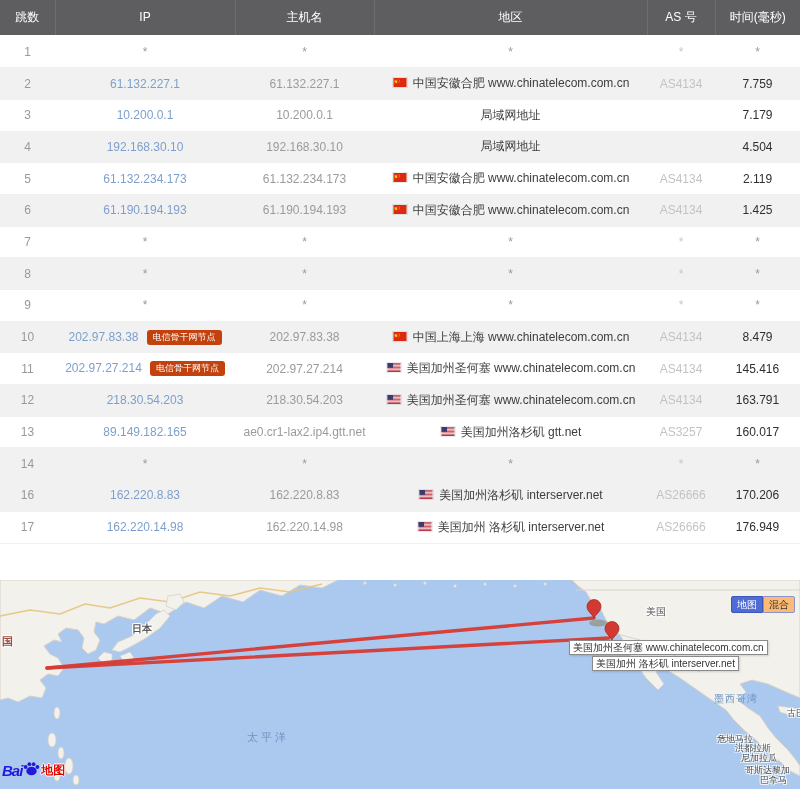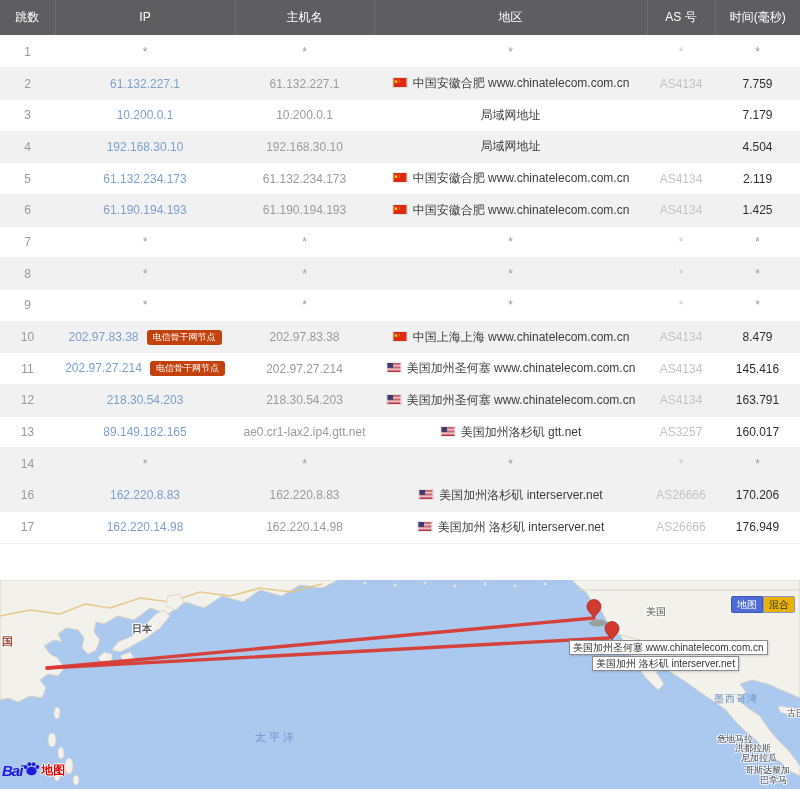--- a/index.html
+++ b/index.html
@@ -47,21 +47,21 @@
   .map-label.country-partial { color:#9c4f3f; font-size:11px; font-weight:bold; }
   .map-label.place { color:#4c4c4c; font-size:9px; }
   .tooltip {
     position:absolute; background:#fff; border:1px solid #8a8a8a; color:#333;
     font-size:10px; line-height:13px; padding:0 3px; white-space:nowrap;
     box-shadow:1px 1px 2px rgba(0,0,0,.15); z-index:5;
   }
   .map-controls { position:absolute; top:16px; right:5px; display:flex; z-index:6; }
   .map-type-btn {
     font-size:10px; line-height:15px; padding:0 5px; border:1px solid #8a94c8;
-    background:#eab308; color:#333; cursor:pointer;
+    background:#fdba74; color:#333; cursor:pointer;
   }
   .map-type-btn.active { background:#4f6bd5; color:#fff; border-color:#3d57b8; }
   .baidu-logo { position:absolute; left:2px; bottom:9px; z-index:6; display:flex; align-items:center; }
   .baidu-logo .bai { color:#2319dc; font-weight:bold; font-size:15px; font-style:italic; letter-spacing:-1px; }
   .baidu-logo .paw { margin:0 1px; display:inline-block; }
   .baidu-logo .ditu { color:#e10601; font-weight:bold; font-size:12px;
     text-shadow:1px 0 #fff,-1px 0 #fff,0 1px #fff,0 -1px #fff; }
 </style>
 </head>
 <body>
@@ -348,21 +348,21 @@
           <line x1="47" y1="88" x2="594" y2="38" stroke="#d93a33" stroke-width="3.4" stroke-linecap="round" opacity="0.95"></line>
           <line x1="47" y1="88" x2="609" y2="58" stroke="#d93a33" stroke-width="3.4" stroke-linecap="round" opacity="0.95"></line>
         </g>
       <g id="marker-layer">
           <path d="M0 0 C -1.8 -4 -7 -6.5 -7 -11.5 A 7 7 0 1 1 7 -11.5 C 7 -6.5 1.8 -4 0 0 Z" transform="translate(594,38)" fill="#d33a2f" stroke="#9e241c" stroke-width="0.7"></path>
           <path d="M0 0 C -1.8 -4 -7 -6.5 -7 -11.5 A 7 7 0 1 1 7 -11.5 C 7 -6.5 1.8 -4 0 0 Z" transform="translate(612,60)" fill="#d33a2f" stroke="#9e241c" stroke-width="0.7"></path>
         </g>
     </svg>
 
     <div id="label-layer">
-        <span class="map-label sea" style="left: 247px; top: 152px; margin-left: 8px;">太平洋</span>
+        <span class="map-label sea" style="left: 247px; top: 152px;">太平洋</span>
         <span class="map-label sea small" style="left: 714px; top: 114px;">墨西哥湾</span>
         <span class="map-label country" style="left: 132px; top: 44px; font-weight: bold;">日本</span>
         <span class="map-label country" style="left: 646px; top: 27px;">美国</span>
         <span class="map-label country-partial" style="left: 2px; top: 56px;">国</span>
         <span class="map-label place" style="left: 787px; top: 129px;">古巴</span>
         <span class="map-label place" style="left: 717px; top: 155px;">危地马拉</span>
         <span class="map-label place" style="left: 735px; top: 164px;">洪都拉斯</span>
         <span class="map-label place" style="left: 741px; top: 174px;">尼加拉瓜</span>
         <span class="map-label place" style="left: 745px; top: 186px;">哥斯达黎加</span>
         <span class="map-label place" style="left: 760px; top: 196px;">巴拿马</span>

